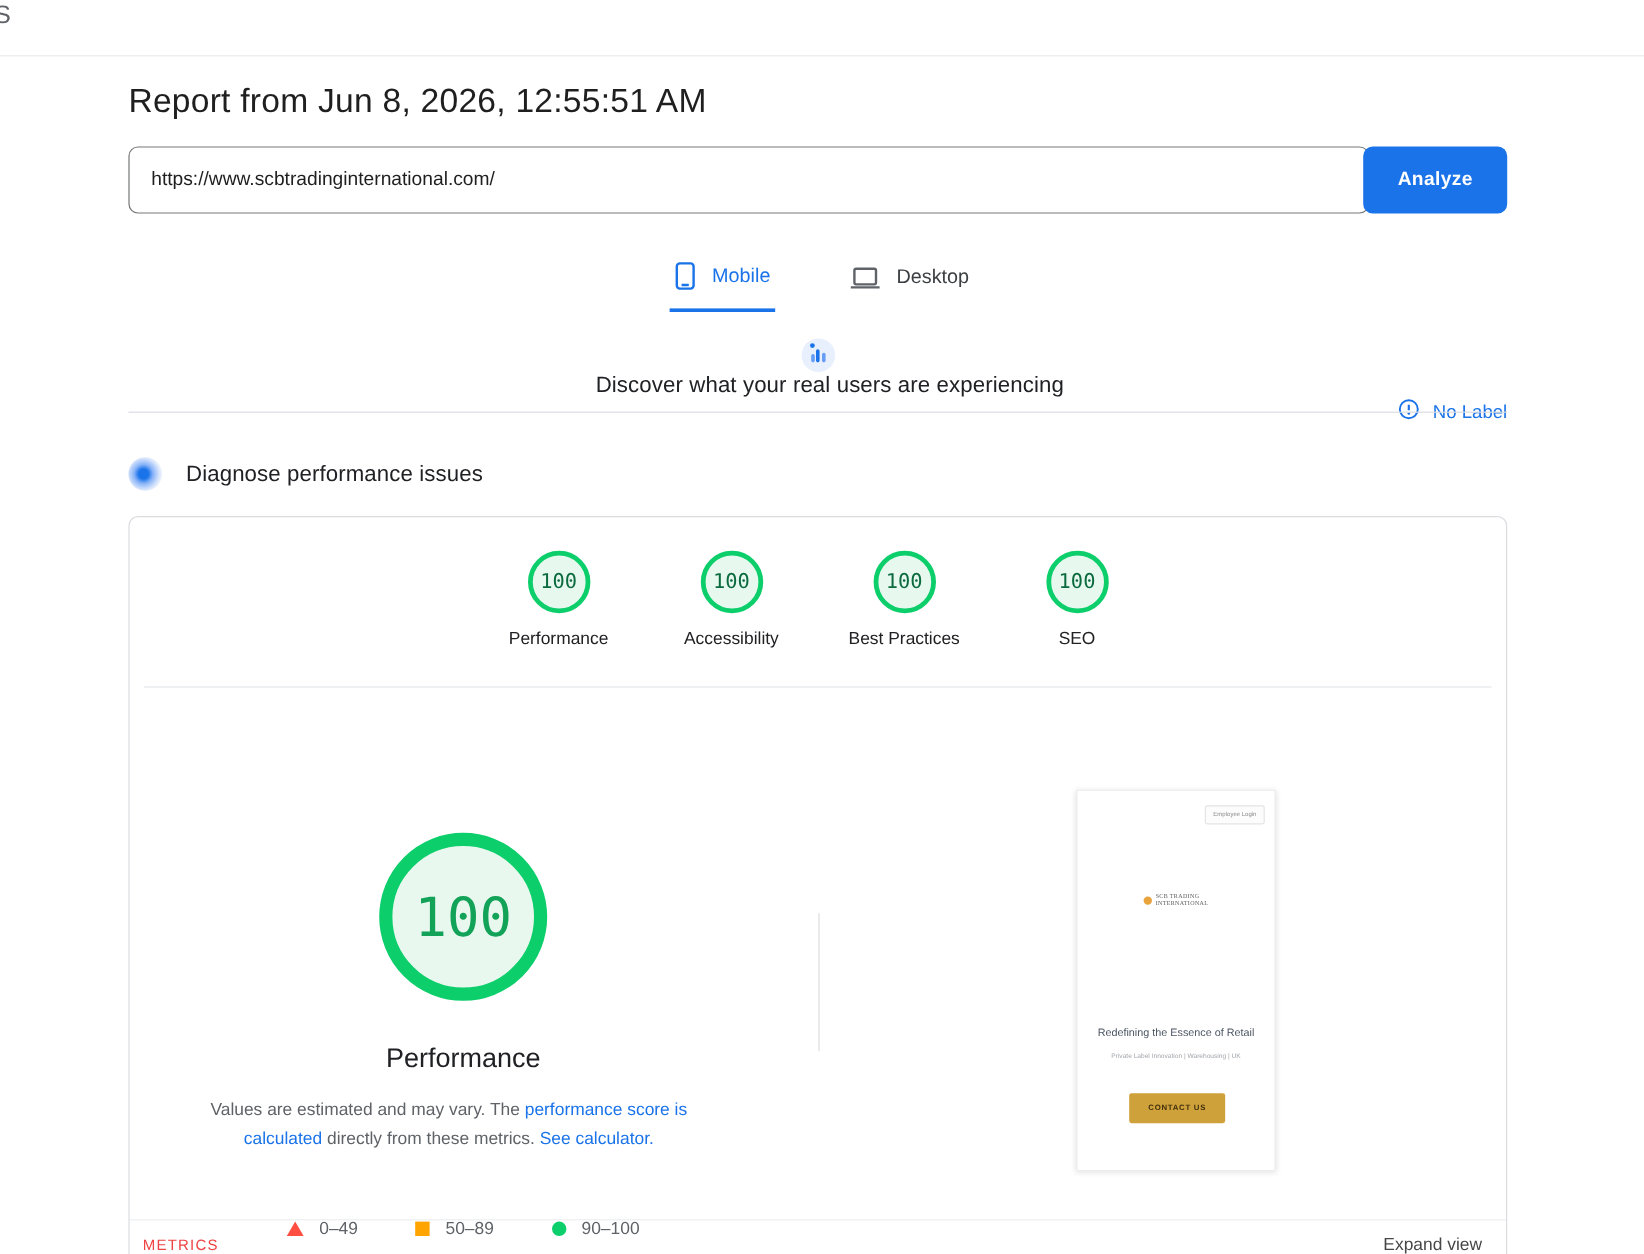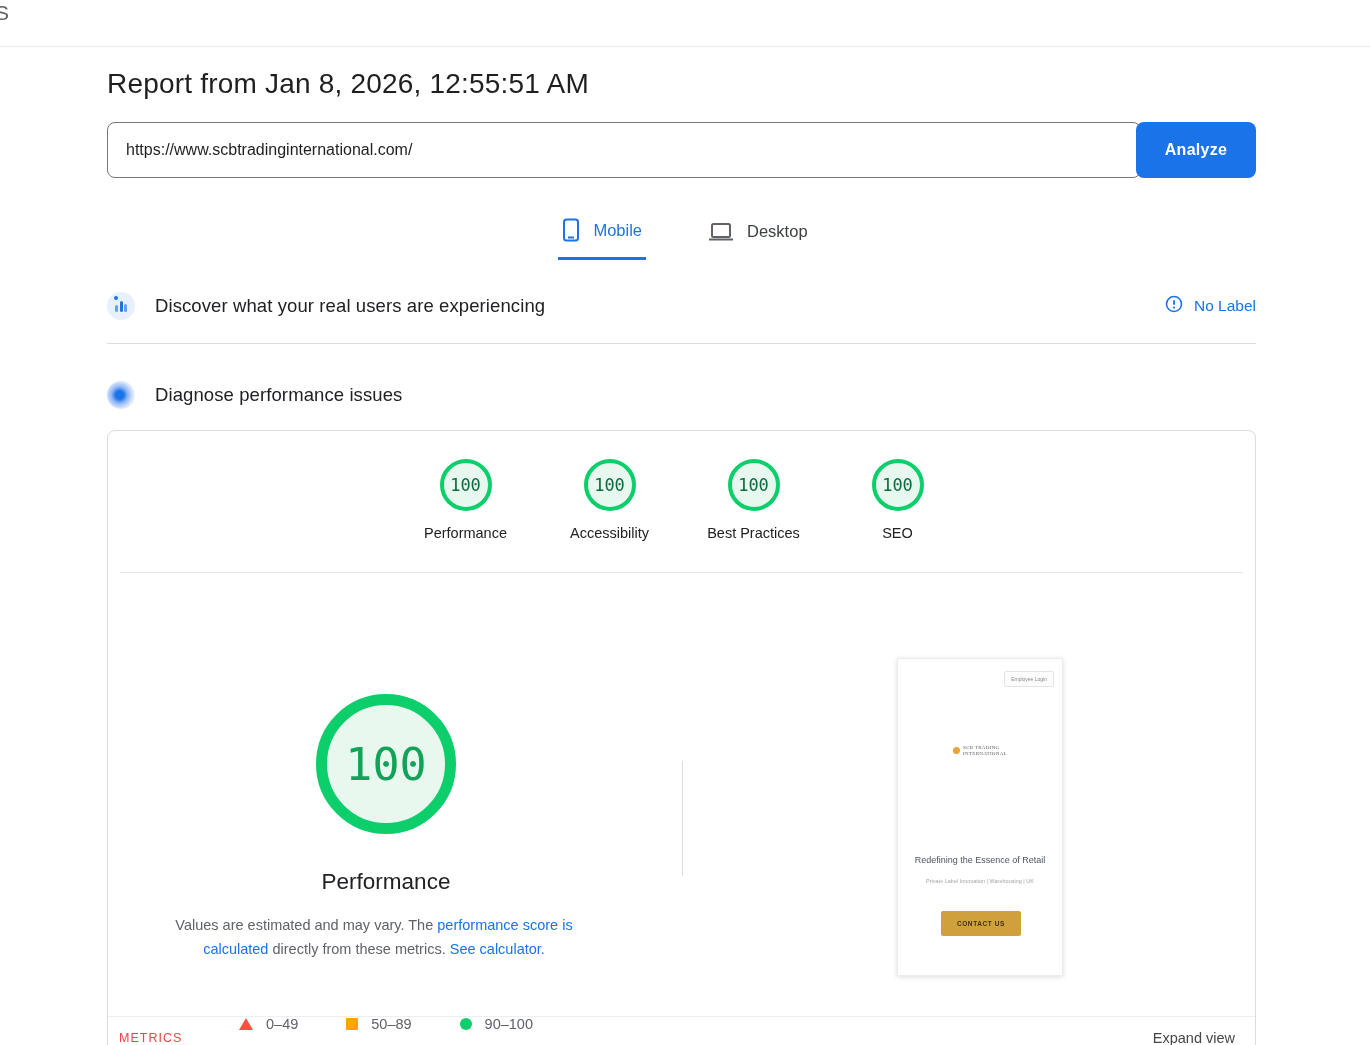--- a/index.html
+++ b/index.html
@@ -25,21 +25,21 @@
 
   
   .tabs { left:0; top:206px; width:1370px; display:flex; justify-content:center; gap:58px; }
   .tab { display:flex; align-items:center; gap:13px; padding:12px 4px 15px 4px; cursor:pointer; font-size:16.5px; }
   .tab.active { color:#1a73e8; border-bottom:3px solid #1a73e8; font-weight:500;justify-content:center; }
   .tab.inactive { color:#3c4043; }
   .tab svg { display:block; }
 
   
   .section-row { left:107px; width:1149px; height:48px; display:flex; align-items:center; }
-  .row-discover { top:282px; }
+  .row-discover { top:282px;flex-direction:column; }
   .row-diagnose { top:371px; }
   .section-icon { width:28px; height:28px; border-radius:50%; background:#e8f0fe;
                   display:flex; align-items:center; justify-content:center; flex:none; }
   .users-glyph { display:flex; align-items:flex-end; gap:1.5px; height:12px; position:relative; }
   .users-glyph i { display:block; width:3px; border-radius:2px; }
   .users-glyph .b1 { height:7px; background:#669df6; }
   .users-glyph .b2 { height:11px; background:#1a73e8; }
   .users-glyph .b3 { height:8px; background:#669df6; }
   .users-glyph .dot { position:absolute; left:-1px; top:-4px; width:4px; height:4px; border-radius:50%; background:#1a73e8; }
   .beacon-glyph { width:28px; height:28px; border-radius:50%;
@@ -103,21 +103,21 @@
   .metrics-divider { left:0; top:585px; width:1147px; height:1px; background:#eceef0; }
   .metrics-label { left:11px; top:600px; font-size:12.5px; letter-spacing:1px; color:#ef4444; }
   .expand-view { right:20px; top:599px; font-size:14.5px; color:#474747; cursor:pointer; }
 </style>
 </head>
 <body>
 
 <span class="abs appbar-fragment">S</span>
 <div class="abs appbar-divider"></div>
 
-<h1 class="abs report-title">Report from Jan 8, 2026, 12:55:51 AM</h1>
+<h1 class="abs report-title">Report from Jun 8, 2026, 12:55:51 AM</h1>
 
 <input class="abs url-input" type="text" value="https://www.scbtradinginternational.com/" style="">
 <button class="abs analyze-btn">Analyze</button>
 
 <div class="abs tabs">
   <div class="tab active">
     <span>
       <svg width="18" height="24" viewBox="0 0 18 24">
         <rect x="2" y="1.5" width="14" height="21" rx="2.5" fill="none" stroke="#1a73e8" stroke-width="2"></rect>
         <line x1="6" y1="19.5" x2="12" y2="19.5" stroke="#1a73e8" stroke-width="2"></line>

